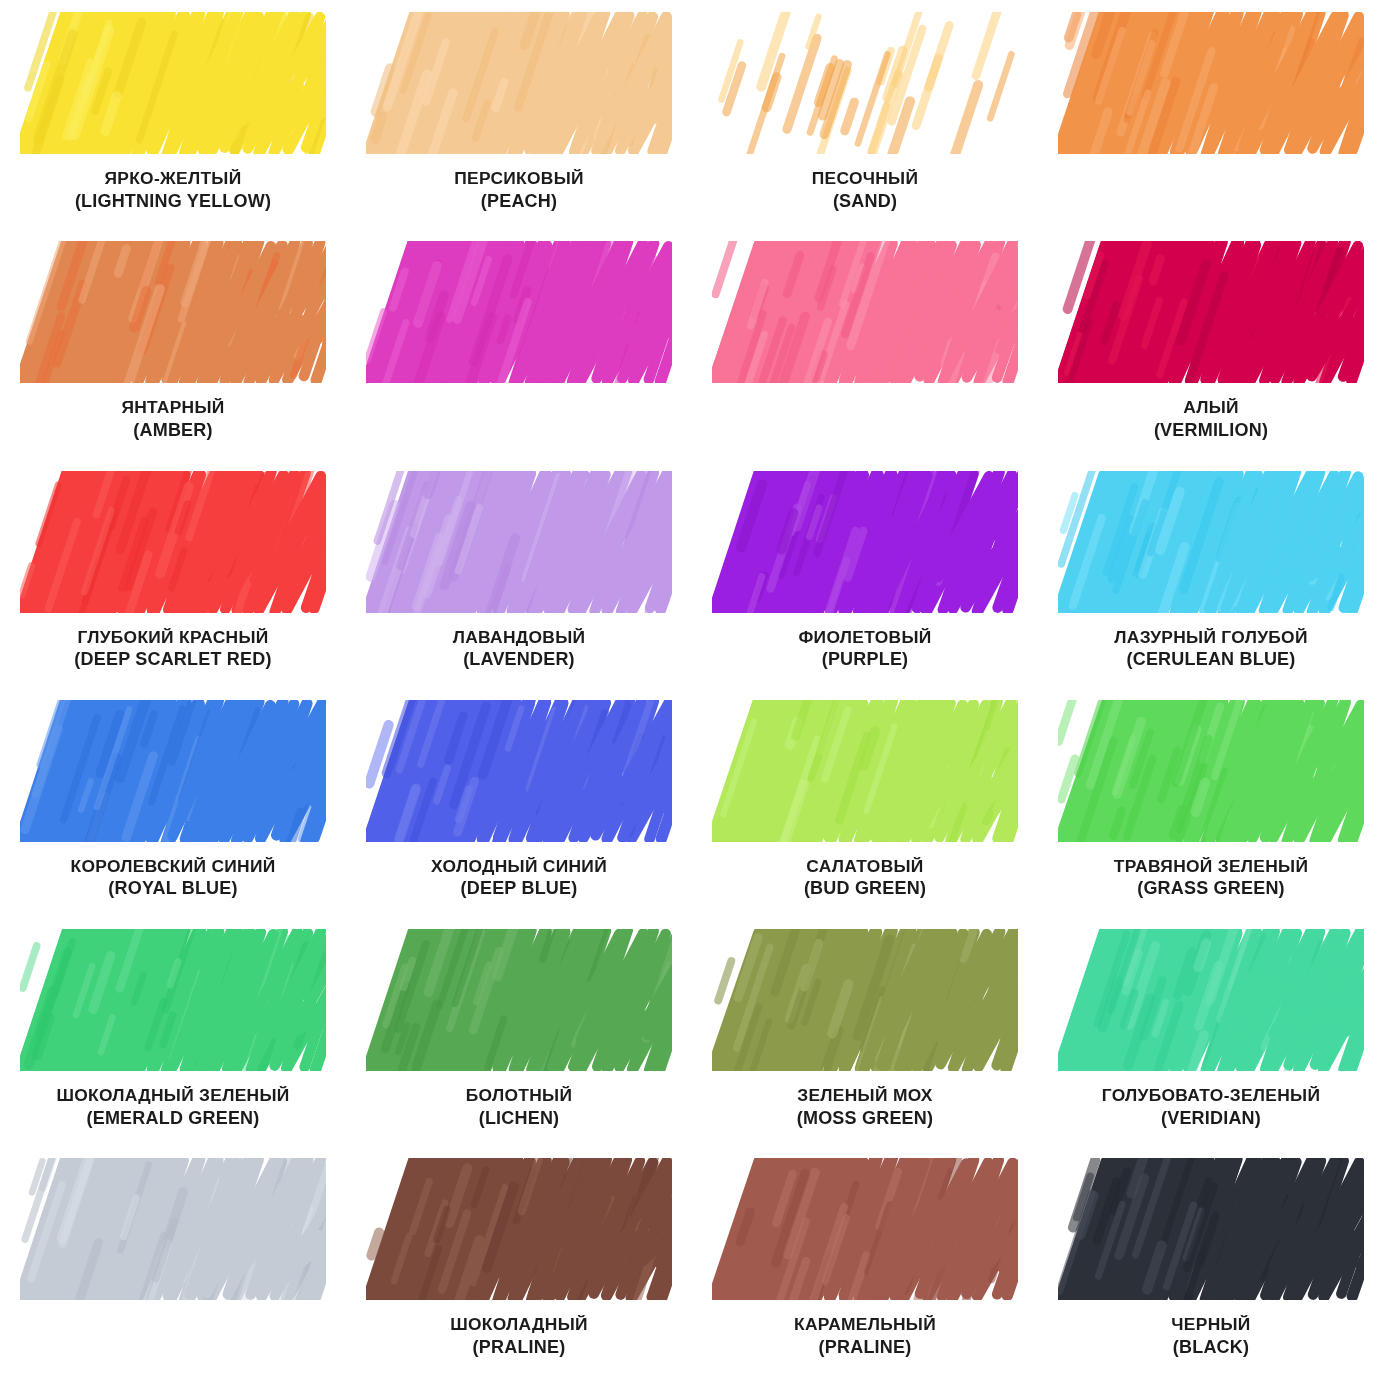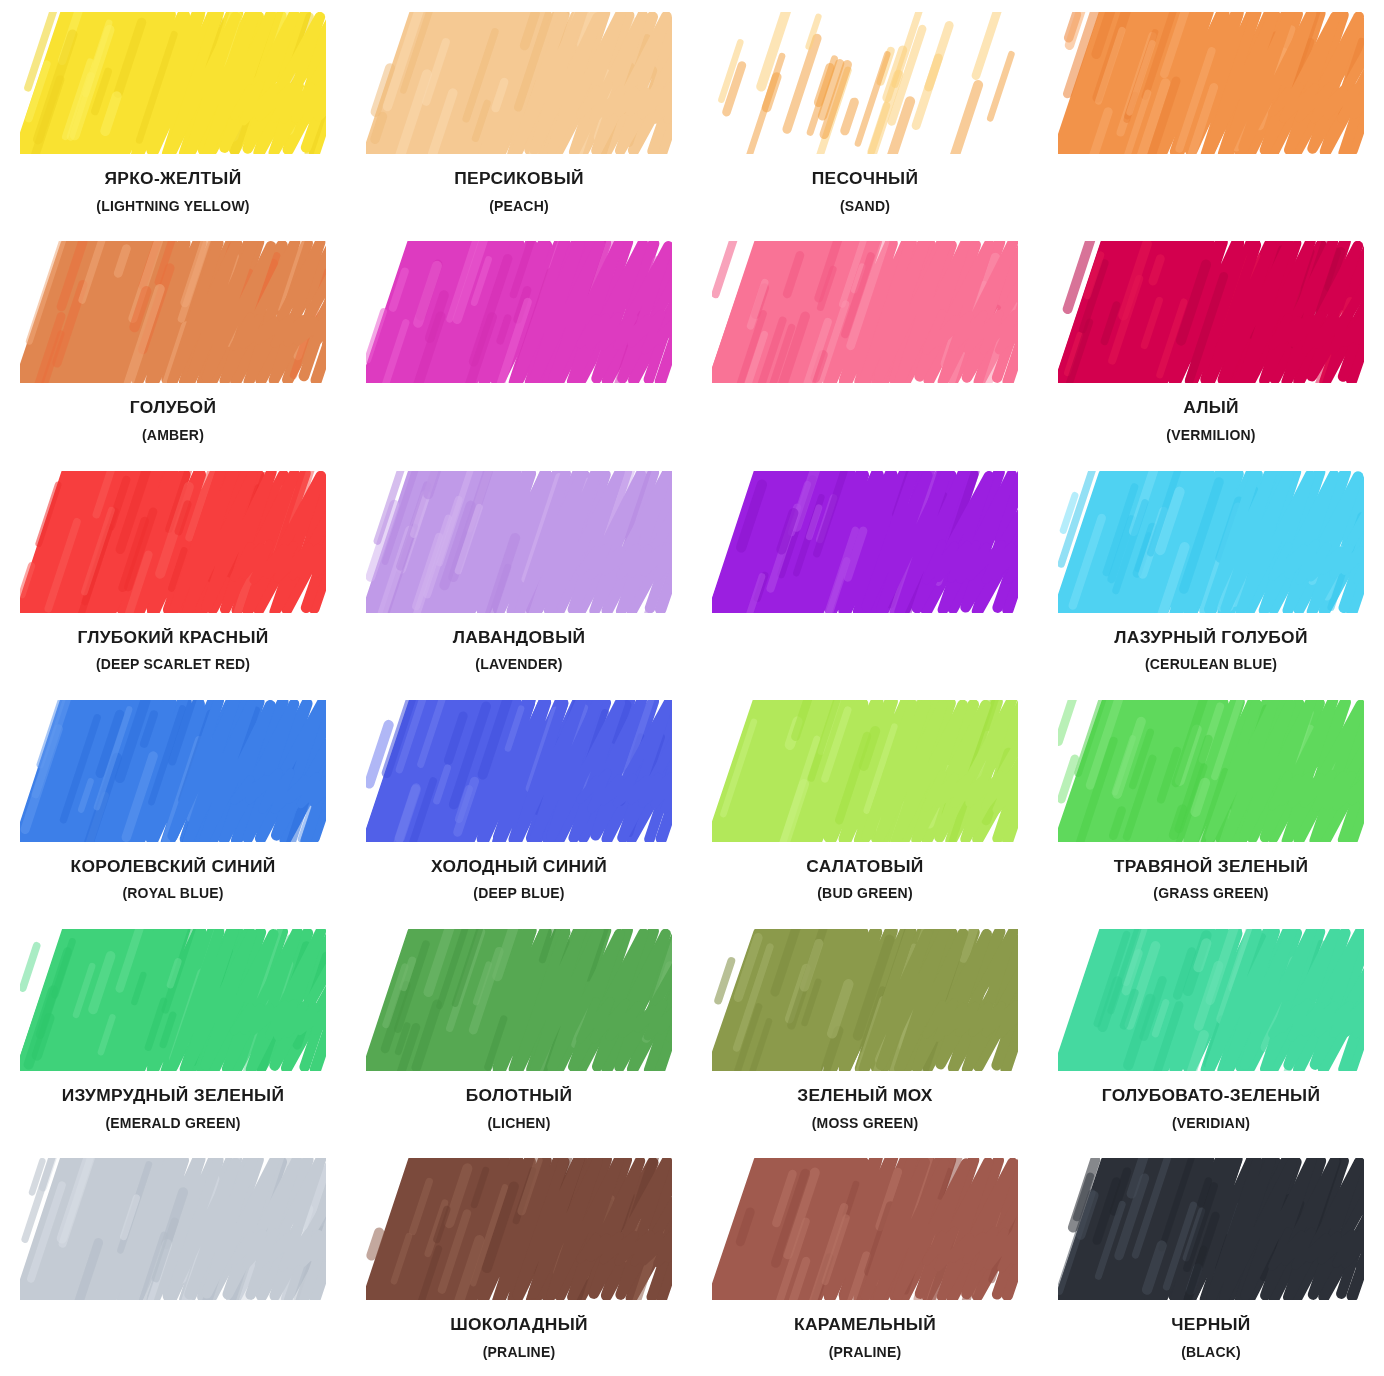--- a/index.html
+++ b/index.html
@@ -43,26 +43,26 @@
   .label-ru {
     display: block;
     font-size: 17.4px;
     font-weight: 700;
     letter-spacing: 0.3px;
     color: #1b1b1b;
     white-space: nowrap;
   }
   .label-en {
     display: block;
-    font-size: 14px;
+    font-size: 18px;
     font-weight: 700;
     letter-spacing: 0.2px;
     color: #1b1b1b;
     white-space: nowrap;
-    margin-top: 9px;
+    margin-top: 2px;
   }
 </style>
 </head>
 <body>
 
 <div id="palette-grid">
     <div class="swatch-cell">
       <svg viewBox="0 0 306 142" width="306" height="142" class="swatch-art">
         <path d="M50.2,2.4L4.2,137.3L54.3,1.1L8.3,137.0L60.9,2.4L14.9,139.2L70.7,3.6L24.7,140.0L77.0,1.7L31.0,139.2L86.3,3.3L40.3,139.5L95.5,3.6L49.5,138.7L108.2,2.4L62.2,137.4L120.5,2.6L74.5,137.4L132.3,1.2L86.3,137.2L146.6,4.7L100.6,138.5L163.5,1.9L117.5,138.5L179.0,3.8L133.0,137.1L198.0,1.3L152.0,137.8L217.4,1.5L171.4,137.7L238.1,4.7L192.1,137.5L260.7,4.0L214.7,137.6L285.1,2.1L239.1,140.6L314.3,4.1L268.3,137.5L340.6,1.2L294.6,140.1" fill="none" stroke="#F9E231" stroke-width="11.5" stroke-linecap="round" stroke-linejoin="round" opacity="1"></path>
         <path d="M46.9,0.7L0.9,138.2L52.5,3.7L6.5,142.3L56.0,1.5L10.0,141.0L62.6,2.7L16.6,141.0L67.7,4.1L21.7,140.2L74.2,2.2L28.2,141.7L79.6,2.7L33.6,138.5L87.3,2.6L41.3,139.5L95.1,-0.1L49.1,141.4L104.3,4.1L58.3,141.4L114.9,4.1L68.9,142.0L125.1,1.2L79.1,138.2L137.8,1.2L91.8,139.4L149.4,2.6L103.4,141.3L163.5,3.7L117.5,142.3L178.9,-0.3L132.9,138.0L194.4,0.5L148.4,141.7L211.4,3.8L165.4,141.3L230.3,3.9L184.3,137.7" fill="none" stroke="#F9E231" stroke-width="13" stroke-linecap="round" stroke-linejoin="round" opacity="1"></path>
@@ -237,21 +237,21 @@
         <path d="M106.2,149.8L139.8,47.9" fill="none" stroke="#EFA878" stroke-width="9.932140548271127" stroke-linecap="round" stroke-linejoin="round" opacity="0.55"></path>
         <path d="M273.5,134.4L307.7,30.7" fill="none" stroke="#E9703C" stroke-width="7.309941198170418" stroke-linecap="round" stroke-linejoin="round" opacity="0.55"></path>
         <path d="M205.8,45.1L215.6,15.4" fill="none" stroke="#EFA878" stroke-width="6.465657201927389" stroke-linecap="round" stroke-linejoin="round" opacity="0.55"></path>
         <path d="M241.6,60.2L256.6,14.7" fill="none" stroke="#E9703C" stroke-width="7.391702454484768" stroke-linecap="round" stroke-linejoin="round" opacity="0.55"></path>
         <path d="M143.4,154.2L166.0,85.5" fill="none" stroke="#EFA878" stroke-width="10.287349465501029" stroke-linecap="round" stroke-linejoin="round" opacity="0.55"></path>
         <path d="M12.9,160.8L41.1,75.3" fill="none" stroke="#E9703C" stroke-width="8.636453513550805" stroke-linecap="round" stroke-linejoin="round" opacity="0.55"></path>
         <path d="M198.3,2.1L152.3,140.9L216.1,2.7L170.1,140.4L233.1,1.1L187.1,136.3L250.8,5.3L204.8,139.8L274.8,1.6L228.8,140.9L300.0,1.7L254.0,139.2L329.9,0.7L283.9,135.0" fill="none" stroke="#E08650" stroke-width="10.58" stroke-linecap="round" stroke-linejoin="round" opacity="1"></path>
         <path d="M230.2,75.7L214.2,105.3L239.3,77.1L223.3,103.4L254.8,80.0L238.8,99.4L270.6,77.5L254.6,102.8L283.4,78.2L267.4,101.8L293.8,79.2L277.8,100.5L308.8,76.5L292.8,104.1L322.1,77.1L306.1,103.3L334.7,77.4L318.7,102.9" fill="none" stroke="#E08650" stroke-width="8.28" stroke-linecap="round" stroke-linejoin="round" opacity="1"></path>
       </svg>
       <div class="swatch-labels">
-        <span class="label-ru">ГОЛУБОЙ</span>
+        <span class="label-ru">ЯНТАРНЫЙ</span>
         <span class="label-en">(AMBER)</span>
       </div>
     </div>
     <div class="swatch-cell">
       <svg viewBox="0 0 306 142" width="306" height="142" class="swatch-art">
         <path d="M49.4,1.9L3.4,139.8L54.9,4.7L8.9,137.0L63.3,1.2L17.3,140.5L68.7,3.7L22.7,140.3L78.9,4.5L32.9,140.4L87.0,2.4L41.0,139.0L96.8,4.1L50.8,139.4L107.7,1.6L61.7,139.6L121.1,1.2L75.1,140.4L132.8,2.9L86.8,139.0L147.6,3.0L101.6,138.0L164.0,3.3L118.0,140.3L180.4,4.5L134.4,137.5L198.8,2.7L152.8,137.9L218.5,3.0L172.5,138.2L239.3,2.9L193.3,139.2L261.3,1.4L215.3,138.0L287.5,2.9L241.5,139.8L313.8,1.8L267.8,139.2L340.5,2.6L294.5,140.3" fill="none" stroke="#DD3BC0" stroke-width="11.5" stroke-linecap="round" stroke-linejoin="round" opacity="1"></path>
         <path d="M47.8,1.7L1.8,139.6L52.8,0.6L6.8,140.7L55.6,-0.3L9.6,138.2L60.1,2.4L14.1,139.8L66.3,1.2L20.3,138.6L73.4,-0.1L27.4,138.4L81.2,4.1L35.2,139.0L88.7,0.3L42.7,137.9L96.8,1.1L50.8,139.9L106.5,-0.2L60.5,139.6L113.9,4.2L67.9,141.6L127.4,3.4L81.4,137.7L138.0,-0.4L92.0,138.9L151.7,2.5L105.7,139.5L165.1,4.3L119.1,137.9L177.4,3.7L131.4,139.7L195.2,0.2L149.2,141.5L211.3,1.5L165.3,141.3L228.9,2.0L182.9,141.0" fill="none" stroke="#DD3BC0" stroke-width="13" stroke-linecap="round" stroke-linejoin="round" opacity="1"></path>
         <path d="M243.0,33.0L251.3,7.6" fill="none" stroke="#E95ED0" stroke-width="8.712363839120371" stroke-linecap="round" stroke-linejoin="round" opacity="0.55"></path>
         <path d="M187.5,78.0L197.0,49.3" fill="none" stroke="#D32EB3" stroke-width="7.2654427431407385" stroke-linecap="round" stroke-linejoin="round" opacity="0.55"></path>
         <path d="M230.4,132.4L240.2,102.8" fill="none" stroke="#E95ED0" stroke-width="7.09072533264407" stroke-linecap="round" stroke-linejoin="round" opacity="0.55"></path>
@@ -456,20 +456,24 @@
         <path d="M178.1,132.6L197.5,73.8" fill="none" stroke="#8A14CC" stroke-width="9.589155744708842" stroke-linecap="round" stroke-linejoin="round" opacity="0.55"></path>
         <path d="M172.8,169.4L208.0,62.6" fill="none" stroke="#B04BE8" stroke-width="9.688057195284637" stroke-linecap="round" stroke-linejoin="round" opacity="0.55"></path>
         <path d="M69.4,78.5L81.4,42.1" fill="none" stroke="#8A14CC" stroke-width="9.982871968962717" stroke-linecap="round" stroke-linejoin="round" opacity="0.55"></path>
         <path d="M226.4,111.1L238.8,73.5" fill="none" stroke="#B04BE8" stroke-width="7.505957811337431" stroke-linecap="round" stroke-linejoin="round" opacity="0.55"></path>
         <path d="M233.0,92.6L263.3,0.7" fill="none" stroke="#8A14CC" stroke-width="8.525876571761911" stroke-linecap="round" stroke-linejoin="round" opacity="0.55"></path>
         <path d="M199.6,64.4L225.9,-15.1" fill="none" stroke="#B04BE8" stroke-width="8.682474947400625" stroke-linecap="round" stroke-linejoin="round" opacity="0.55"></path>
         <path d="M183.6,43.0L199.3,-4.5" fill="none" stroke="#8A14CC" stroke-width="6.873427226941568" stroke-linecap="round" stroke-linejoin="round" opacity="0.55"></path>
         <path d="M200.9,3.4L154.9,135.1L215.3,4.7L169.3,138.8L233.6,4.1L187.6,140.9L251.0,1.6L205.0,137.1L276.9,5.2L230.9,138.8L299.6,3.7L253.6,136.2L331.7,5.1L285.7,136.6" fill="none" stroke="#9B1FE0" stroke-width="10.58" stroke-linecap="round" stroke-linejoin="round" opacity="1"></path>
         <path d="M230.2,72.9L214.2,109.2L242.6,74.7L226.6,106.7L255.2,74.0L239.2,107.7L264.3,73.6L248.3,108.3L274.6,75.9L258.6,105.1L289.9,73.2L273.9,108.8L299.2,75.9L283.2,105.0L312.4,73.4L296.4,108.5L324.0,76.4L308.0,104.3" fill="none" stroke="#9B1FE0" stroke-width="8.28" stroke-linecap="round" stroke-linejoin="round" opacity="1"></path>
       </svg>
+      <div class="swatch-labels">
+        <span class="label-ru">ФИОЛЕТОВЫЙ</span>
+        <span class="label-en">(PURPLE)</span>
+      </div>
     </div>
     <div class="swatch-cell">
       <svg viewBox="0 0 306 142" width="306" height="142" class="swatch-art">
         <path d="M51.3,4.1L5.3,139.3L55.0,1.0L9.0,138.8L62.2,1.7L16.2,139.9L70.1,4.4L24.1,140.8L76.8,3.5L30.8,137.4L87.5,1.2L41.5,139.8L97.1,2.7L51.1,137.3L106.3,2.9L60.3,138.1L118.6,4.2L72.6,138.4L131.6,3.8L85.6,137.6L146.2,1.8L100.2,139.5L164.4,1.7L118.4,137.5L180.0,3.0L134.0,140.7L199.0,3.8L153.0,139.6L217.2,1.6L171.2,140.7L237.3,1.5L191.3,139.7L261.5,1.5L215.5,137.7L287.1,2.0L241.1,138.1L312.6,4.5L266.6,139.9L339.9,4.0L293.9,140.9" fill="none" stroke="#4FD2F2" stroke-width="11.5" stroke-linecap="round" stroke-linejoin="round" opacity="1"></path>
         <path d="M46.7,4.2L0.7,142.0L53.3,0.1L7.3,140.2L57.0,4.2L11.0,139.7L62.6,1.1L16.6,140.3L66.9,2.3L20.9,140.7L72.2,3.3L26.2,139.4L81.6,1.1L35.6,142.3L88.6,0.0L42.6,139.6L95.1,3.0L49.1,142.3L104.2,4.2L58.2,138.6L115.2,2.2L69.2,142.0L124.8,-0.4L78.8,138.7L136.3,1.4L90.3,139.4L149.9,0.6L103.9,140.5L163.8,0.5L117.8,142.4L177.3,-0.0L131.3,139.2L193.9,2.5L147.9,139.5L211.9,3.9L165.9,140.9L229.8,0.4L183.8,141.6" fill="none" stroke="#4FD2F2" stroke-width="13" stroke-linecap="round" stroke-linejoin="round" opacity="1"></path>
         <path d="M170.5,135.6L188.8,80.2" fill="none" stroke="#78DEF7" stroke-width="10.247504703112645" stroke-linecap="round" stroke-linejoin="round" opacity="0.55"></path>
         <path d="M53.5,108.1L73.3,48.2" fill="none" stroke="#38C6EC" stroke-width="8.04971854519681" stroke-linecap="round" stroke-linejoin="round" opacity="0.55"></path>
         <path d="M176.7,131.7L194.3,78.3" fill="none" stroke="#78DEF7" stroke-width="8.558594389969949" stroke-linecap="round" stroke-linejoin="round" opacity="0.55"></path>
         <path d="M79.1,102.3L94.3,56.3" fill="none" stroke="#38C6EC" stroke-width="8.937489647307666" stroke-linecap="round" stroke-linejoin="round" opacity="0.55"></path>
         <path d="M169.3,87.8L192.1,18.7" fill="none" stroke="#78DEF7" stroke-width="9.889989100326785" stroke-linecap="round" stroke-linejoin="round" opacity="0.55"></path>
@@ -681,21 +685,21 @@
         <path d="M73.0,80.4L90.6,26.9" fill="none" stroke="#62DC94" stroke-width="9.656340424221709" stroke-linecap="round" stroke-linejoin="round" opacity="0.55"></path>
         <path d="M114.4,73.1L123.3,46.1" fill="none" stroke="#2DC76B" stroke-width="6.349830685841153" stroke-linecap="round" stroke-linejoin="round" opacity="0.55"></path>
         <path d="M2.8,59.0L16.7,16.8" fill="none" stroke="#62DC94" stroke-width="7.642634730273858" stroke-linecap="round" stroke-linejoin="round" opacity="0.55"></path>
         <path d="M34.9,65.6L52.3,12.6" fill="none" stroke="#2DC76B" stroke-width="6.960694325022633" stroke-linecap="round" stroke-linejoin="round" opacity="0.55"></path>
         <path d="M163.6,113.5L184.6,50.0" fill="none" stroke="#62DC94" stroke-width="10.130821417784318" stroke-linecap="round" stroke-linejoin="round" opacity="0.55"></path>
         <path d="M176.6,115.9L207.8,21.3" fill="none" stroke="#2DC76B" stroke-width="10.196694918494904" stroke-linecap="round" stroke-linejoin="round" opacity="0.55"></path>
         <path d="M199.0,2.7L153.0,136.7L213.1,2.7L167.1,139.4L231.7,4.9L185.7,136.0L253.2,5.3L207.2,139.8L277.0,2.6L231.0,140.4L300.7,2.5L254.7,136.5L330.7,1.2L284.7,137.9" fill="none" stroke="#3FD27A" stroke-width="10.58" stroke-linecap="round" stroke-linejoin="round" opacity="1"></path>
         <path d="M230.2,78.1L214.2,101.9L240.1,78.6L224.1,101.2L249.4,78.2L233.4,101.8L265.1,75.1L249.1,106.1L274.1,74.1L258.1,107.5L284.1,76.3L268.1,104.4L295.6,78.2L279.6,101.9L311.2,78.3L295.2,101.7L326.0,77.6L310.0,102.7" fill="none" stroke="#3FD27A" stroke-width="8.28" stroke-linecap="round" stroke-linejoin="round" opacity="1"></path>
       </svg>
       <div class="swatch-labels">
-        <span class="label-ru">ИЗУМРУДНЫЙ ЗЕЛЕНЫЙ</span>
+        <span class="label-ru">ШОКОЛАДНЫЙ ЗЕЛЕНЫЙ</span>
         <span class="label-en">(EMERALD GREEN)</span>
       </div>
     </div>
     <div class="swatch-cell">
       <svg viewBox="0 0 306 142" width="306" height="142" class="swatch-art">
         <path d="M50.7,1.5L4.7,138.5L55.2,4.4L9.2,138.3L60.8,4.1L14.8,139.1L68.3,1.9L22.3,140.3L77.1,1.9L31.1,137.7L87.8,4.2L41.8,138.9L97.3,4.6L51.3,137.5L106.6,2.5L60.6,140.5L121.2,3.4L75.2,138.4L132.4,2.6L86.4,138.9L146.2,2.8L100.2,138.1L161.2,3.6L115.2,138.5L178.3,3.8L132.3,138.5L198.2,1.5L152.2,140.0L217.9,3.3L171.9,137.7L239.4,1.9L193.4,138.1L261.1,1.7L215.1,139.6L287.1,2.5L241.1,140.0L312.7,4.2L266.7,140.2L339.5,2.8L293.5,141.0" fill="none" stroke="#56A852" stroke-width="11.5" stroke-linecap="round" stroke-linejoin="round" opacity="1"></path>
         <path d="M47.8,3.6L1.8,142.4L51.7,2.9L5.7,140.9L56.1,0.7L10.1,141.2L60.8,1.6L14.8,140.4L67.9,-0.2L21.9,137.9L74.0,4.1L28.0,141.6L81.6,1.4L35.6,142.2L87.4,0.7L41.4,141.1L97.7,3.9L51.7,138.8L104.0,3.7L58.0,142.0L116.6,0.3L70.6,137.7L126.9,4.3L80.9,139.2L138.1,3.9L92.1,141.3L150.9,2.8L104.9,142.5L164.2,1.5L118.2,140.8L179.3,3.1L133.3,141.2L195.2,0.3L149.2,140.2L212.7,3.3L166.7,140.6L228.3,2.5L182.3,140.0" fill="none" stroke="#56A852" stroke-width="13" stroke-linecap="round" stroke-linejoin="round" opacity="1"></path>
         <path d="M83.7,99.3L115.5,3.0" fill="none" stroke="#72B86D" stroke-width="7.425773920019856" stroke-linecap="round" stroke-linejoin="round" opacity="0.55"></path>
         <path d="M19.1,119.9L40.1,56.3" fill="none" stroke="#479843" stroke-width="8.65418587650638" stroke-linecap="round" stroke-linejoin="round" opacity="0.55"></path>
         <path d="M278.6,104.1L310.6,7.1" fill="none" stroke="#72B86D" stroke-width="7.635292907559779" stroke-linecap="round" stroke-linejoin="round" opacity="0.55"></path>

